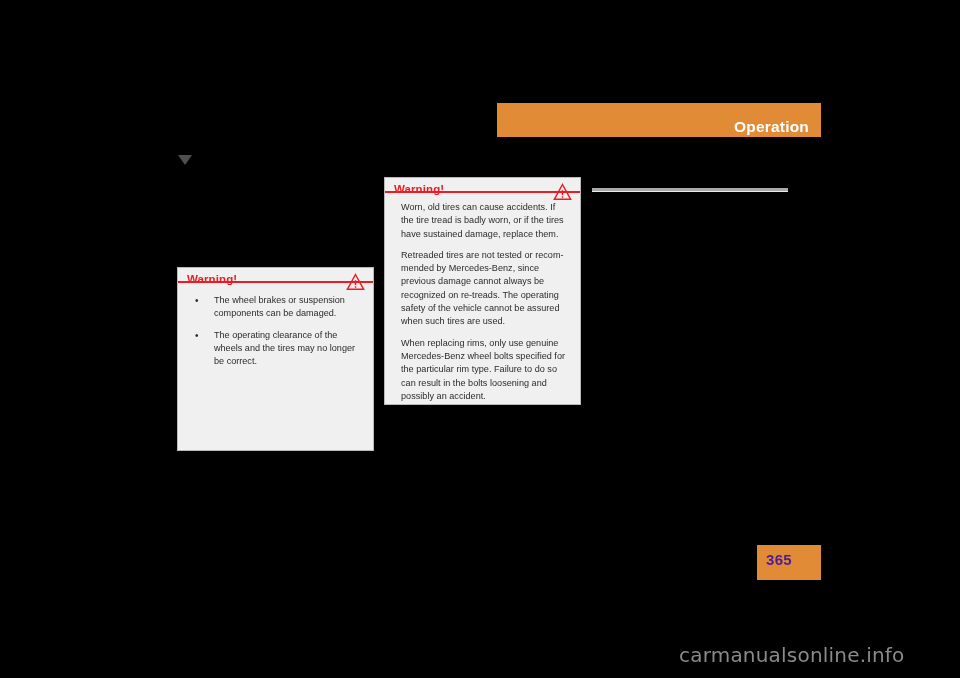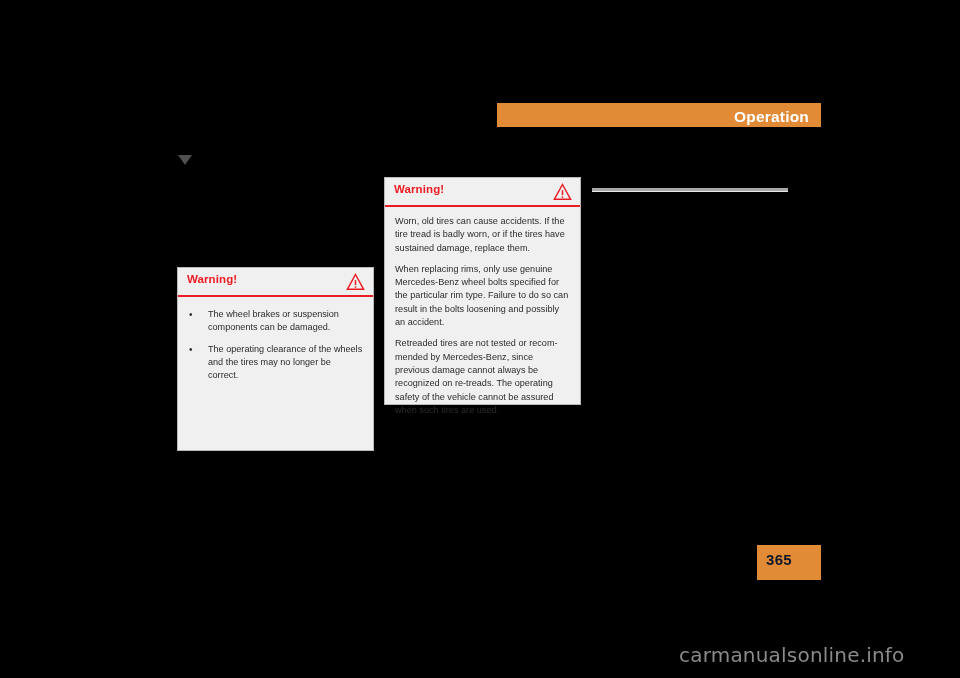--- a/index.html
+++ b/index.html
@@ -22,21 +22,21 @@
     inset: 0;
     background: #000000;
   }
 
   
   .header-bar {
     position: absolute;
     left: 497px;
     top: 103px;
     width: 324px;
-    height: 24px;
+    height: 34px;
     background: #e28b36;
     box-sizing: border-box;
   }
   .header-title {
     position: absolute;
     right: 12px;
     bottom: 3px;
     color: #ffffff;
     font-size: 15.5px;
     font-weight: bold;
@@ -84,21 +84,21 @@
     height: 184px;
   }
   .warning-box.right {
     left: 384px;
     top: 177px;
     width: 197px;
     height: 228px;
   }
   .warning-head {
     position: relative;
-    height: 29px;
+    height: 15px;
     border-bottom: 2px solid #ec1c24;
     box-sizing: border-box;
   }
   .warning-title {
     position: absolute;
     left: 9px;
     top: 6px;
     color: #ec1c24;
     font-size: 11.5px;
     font-weight: bold;
@@ -106,21 +106,21 @@
     letter-spacing: 0.1px;
   }
   .warning-triangle-icon {
     position: absolute;
     right: 8px;
     top: 5px;
     width: 19px;
     height: 18px;
   }
   .warning-body {
-    padding: 8px 10px 6px 10px;
+    padding: 8px 10px 6px 16px;
   }
   .warning-body p {
     margin: 0 0 8px 0;
     color: #2b2b2b;
     font-size: 9.1px;
     line-height: 13.3px;
     letter-spacing: 0.02px;
   }
   .warning-body p:last-child {
     margin-bottom: 0;
@@ -156,21 +156,21 @@
     left: 757px;
     top: 545px;
     width: 64px;
     height: 35px;
     background: #e28b36;
   }
   .page-number-text {
     position: absolute;
     left: 9px;
     top: 7px;
-    color: #0f172a;
+    color: #4c1d95;
     font-size: 15px;
     font-weight: bold;
     line-height: 1;
     letter-spacing: 0.3px;
   }
 
   
   .watermark {
     position: absolute;
     left: 679px;
@@ -223,22 +223,22 @@
     <div class="warning-head">
       <div class="warning-title">Warning!</div>
       <svg class="warning-triangle-icon" viewBox="0 0 20 19">
         <path d="M10 1.6 L18.6 17.2 L1.4 17.2 Z" fill="none" stroke="#ec1c24" stroke-width="1.5" stroke-linejoin="miter"></path>
         <rect x="9.2" y="7.6" width="1.6" height="5.2" fill="#ec1c24"></rect>
         <rect x="9.2" y="14" width="1.6" height="1.6" fill="#ec1c24"></rect>
       </svg>
     </div>
     <div class="warning-body">
       <p>Worn, old tires can cause accidents. If the tire tread is badly worn, or if the tires have sustained damage, replace them.</p>
+      <p>Retreaded tires are not tested or recom-mended by Mercedes-Benz, since previous damage cannot always be recognized on re-treads. The operating safety of the vehicle cannot be assured when such tires are used.</p>
       <p>When replacing rims, only use genuine Mercedes-Benz wheel bolts specified for the particular rim type. Failure to do so can result in the bolts loosening and possibly an accident.</p>
-      <p>Retreaded tires are not tested or recom-mended by Mercedes-Benz, since previous damage cannot always be recognized on re-treads. The operating safety of the vehicle cannot be assured when such tires are used.</p>
     </div>
   </div>
 
   <div class="page-number-badge">
     <div class="page-number-text">365</div>
   </div>
 
   <div class="watermark">carmanualsonline.info</div>
 
 </div>

